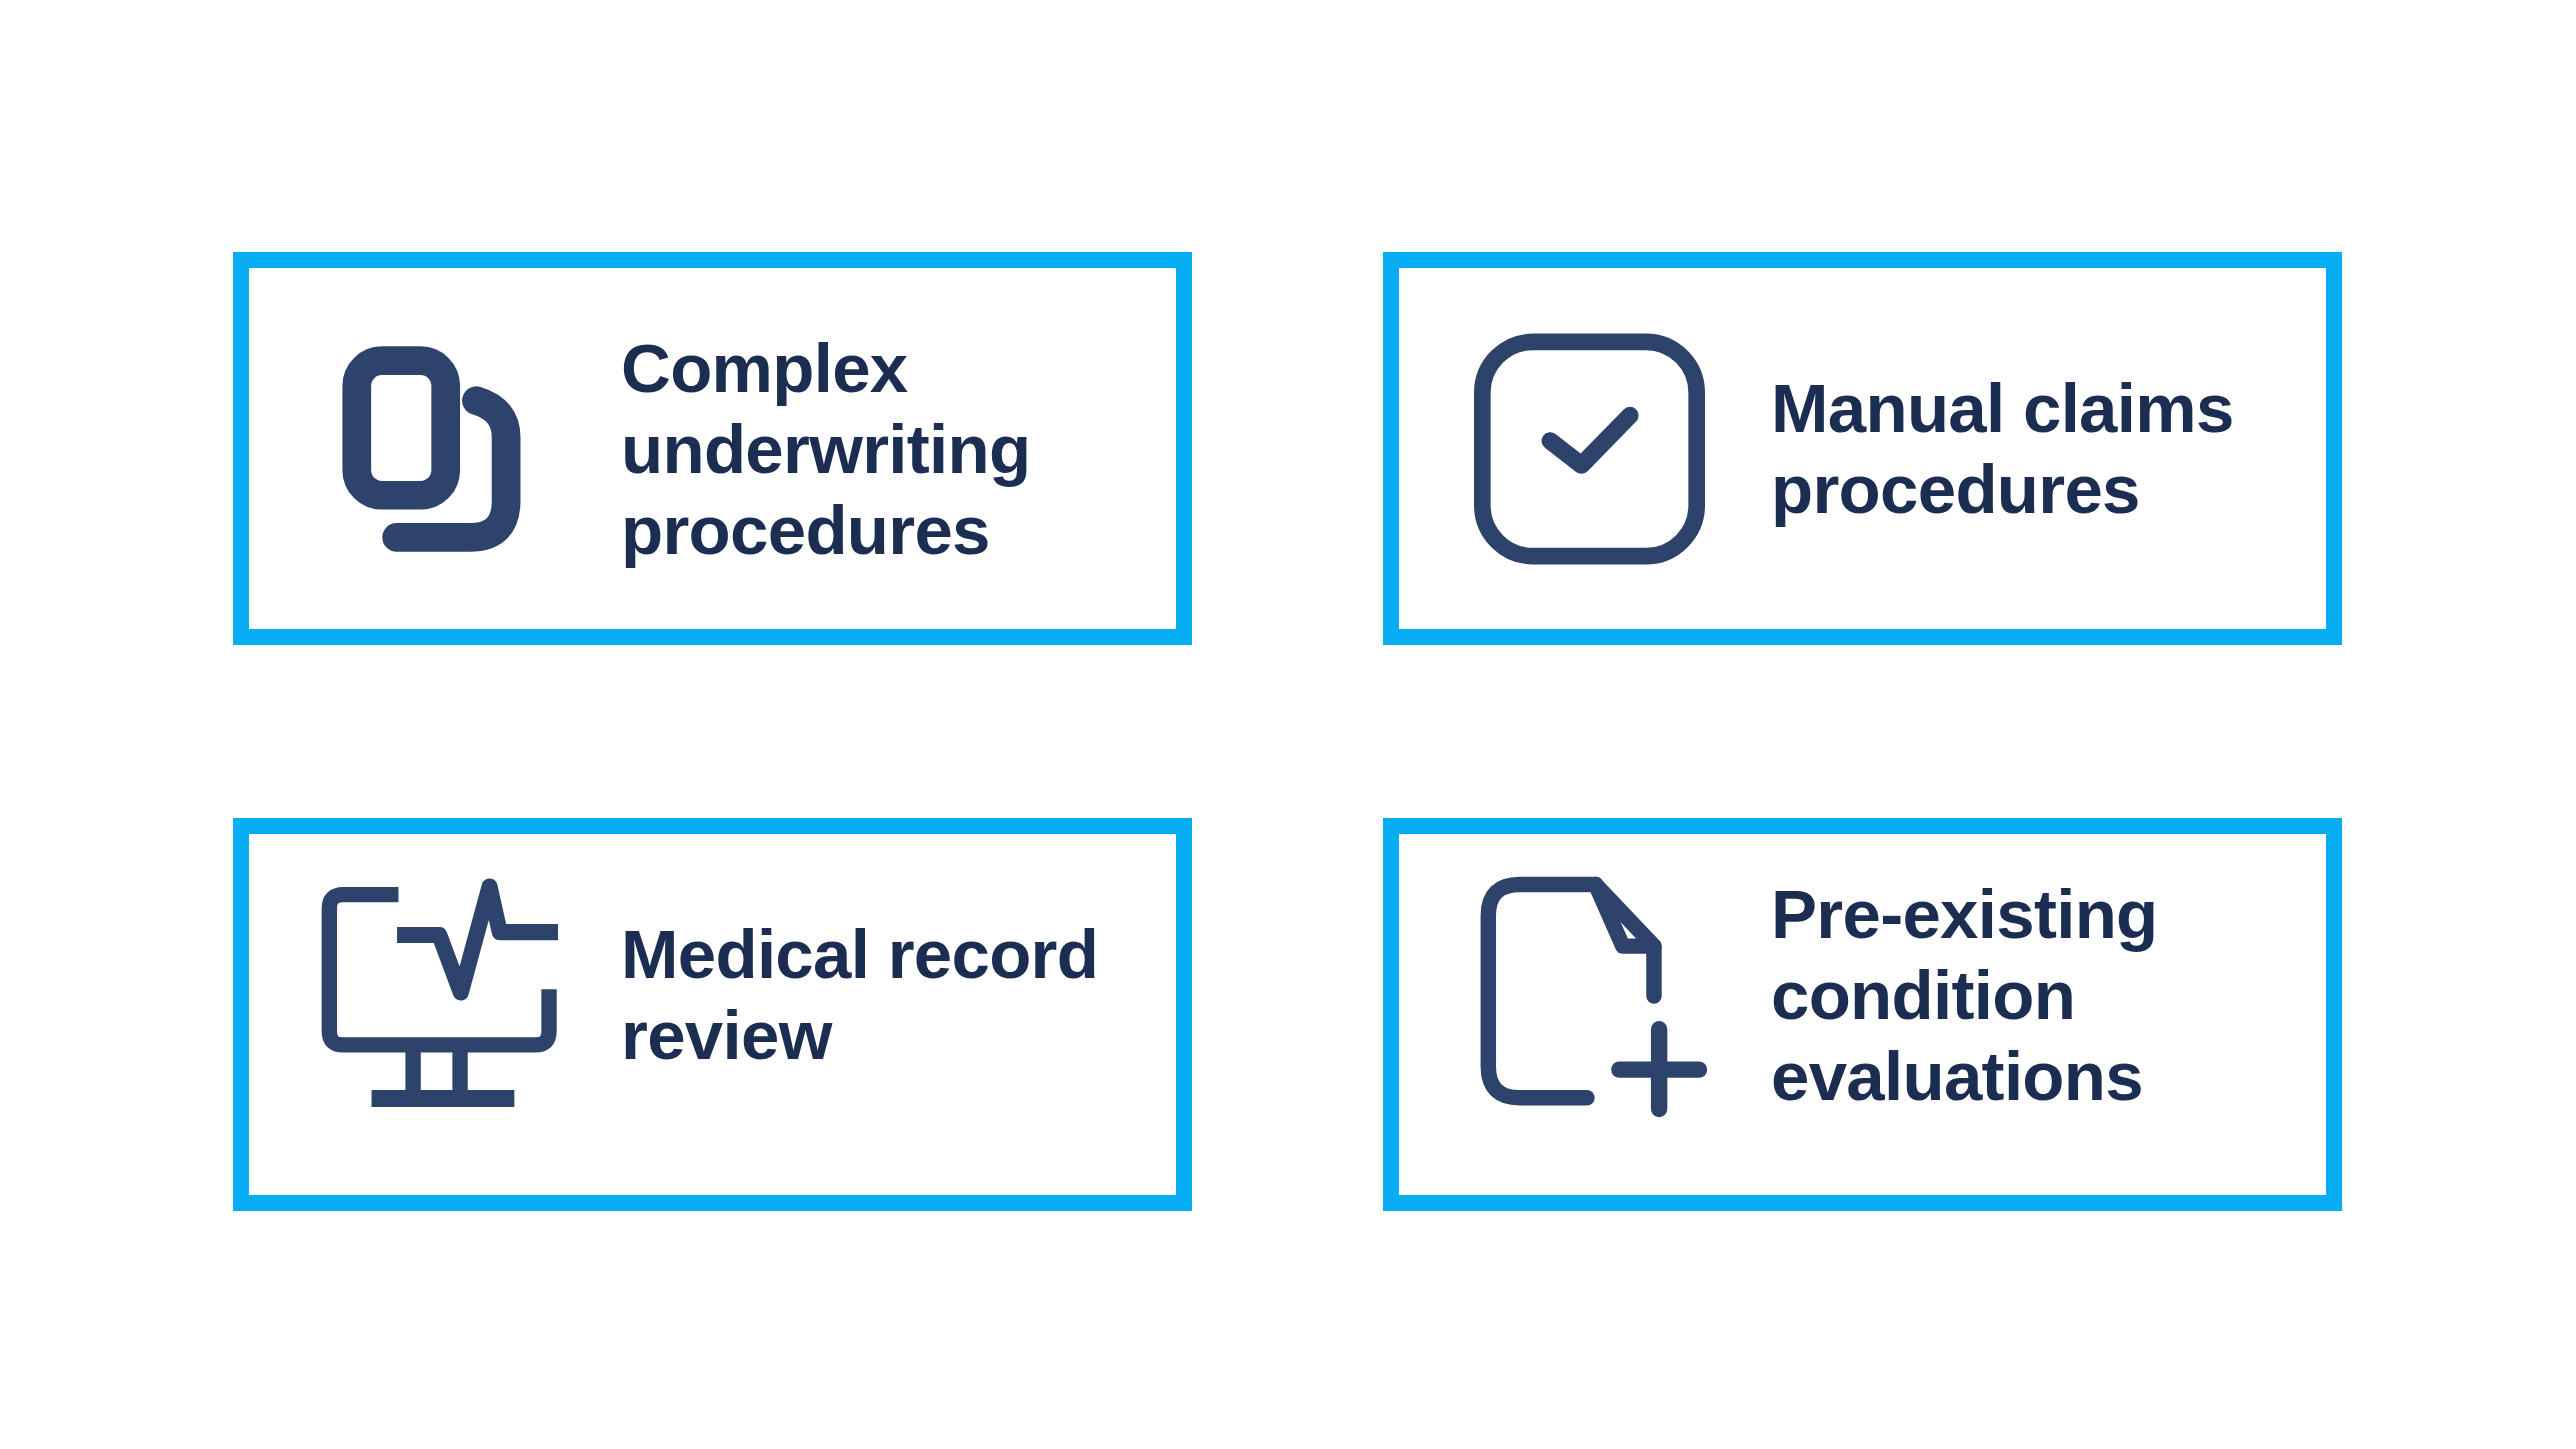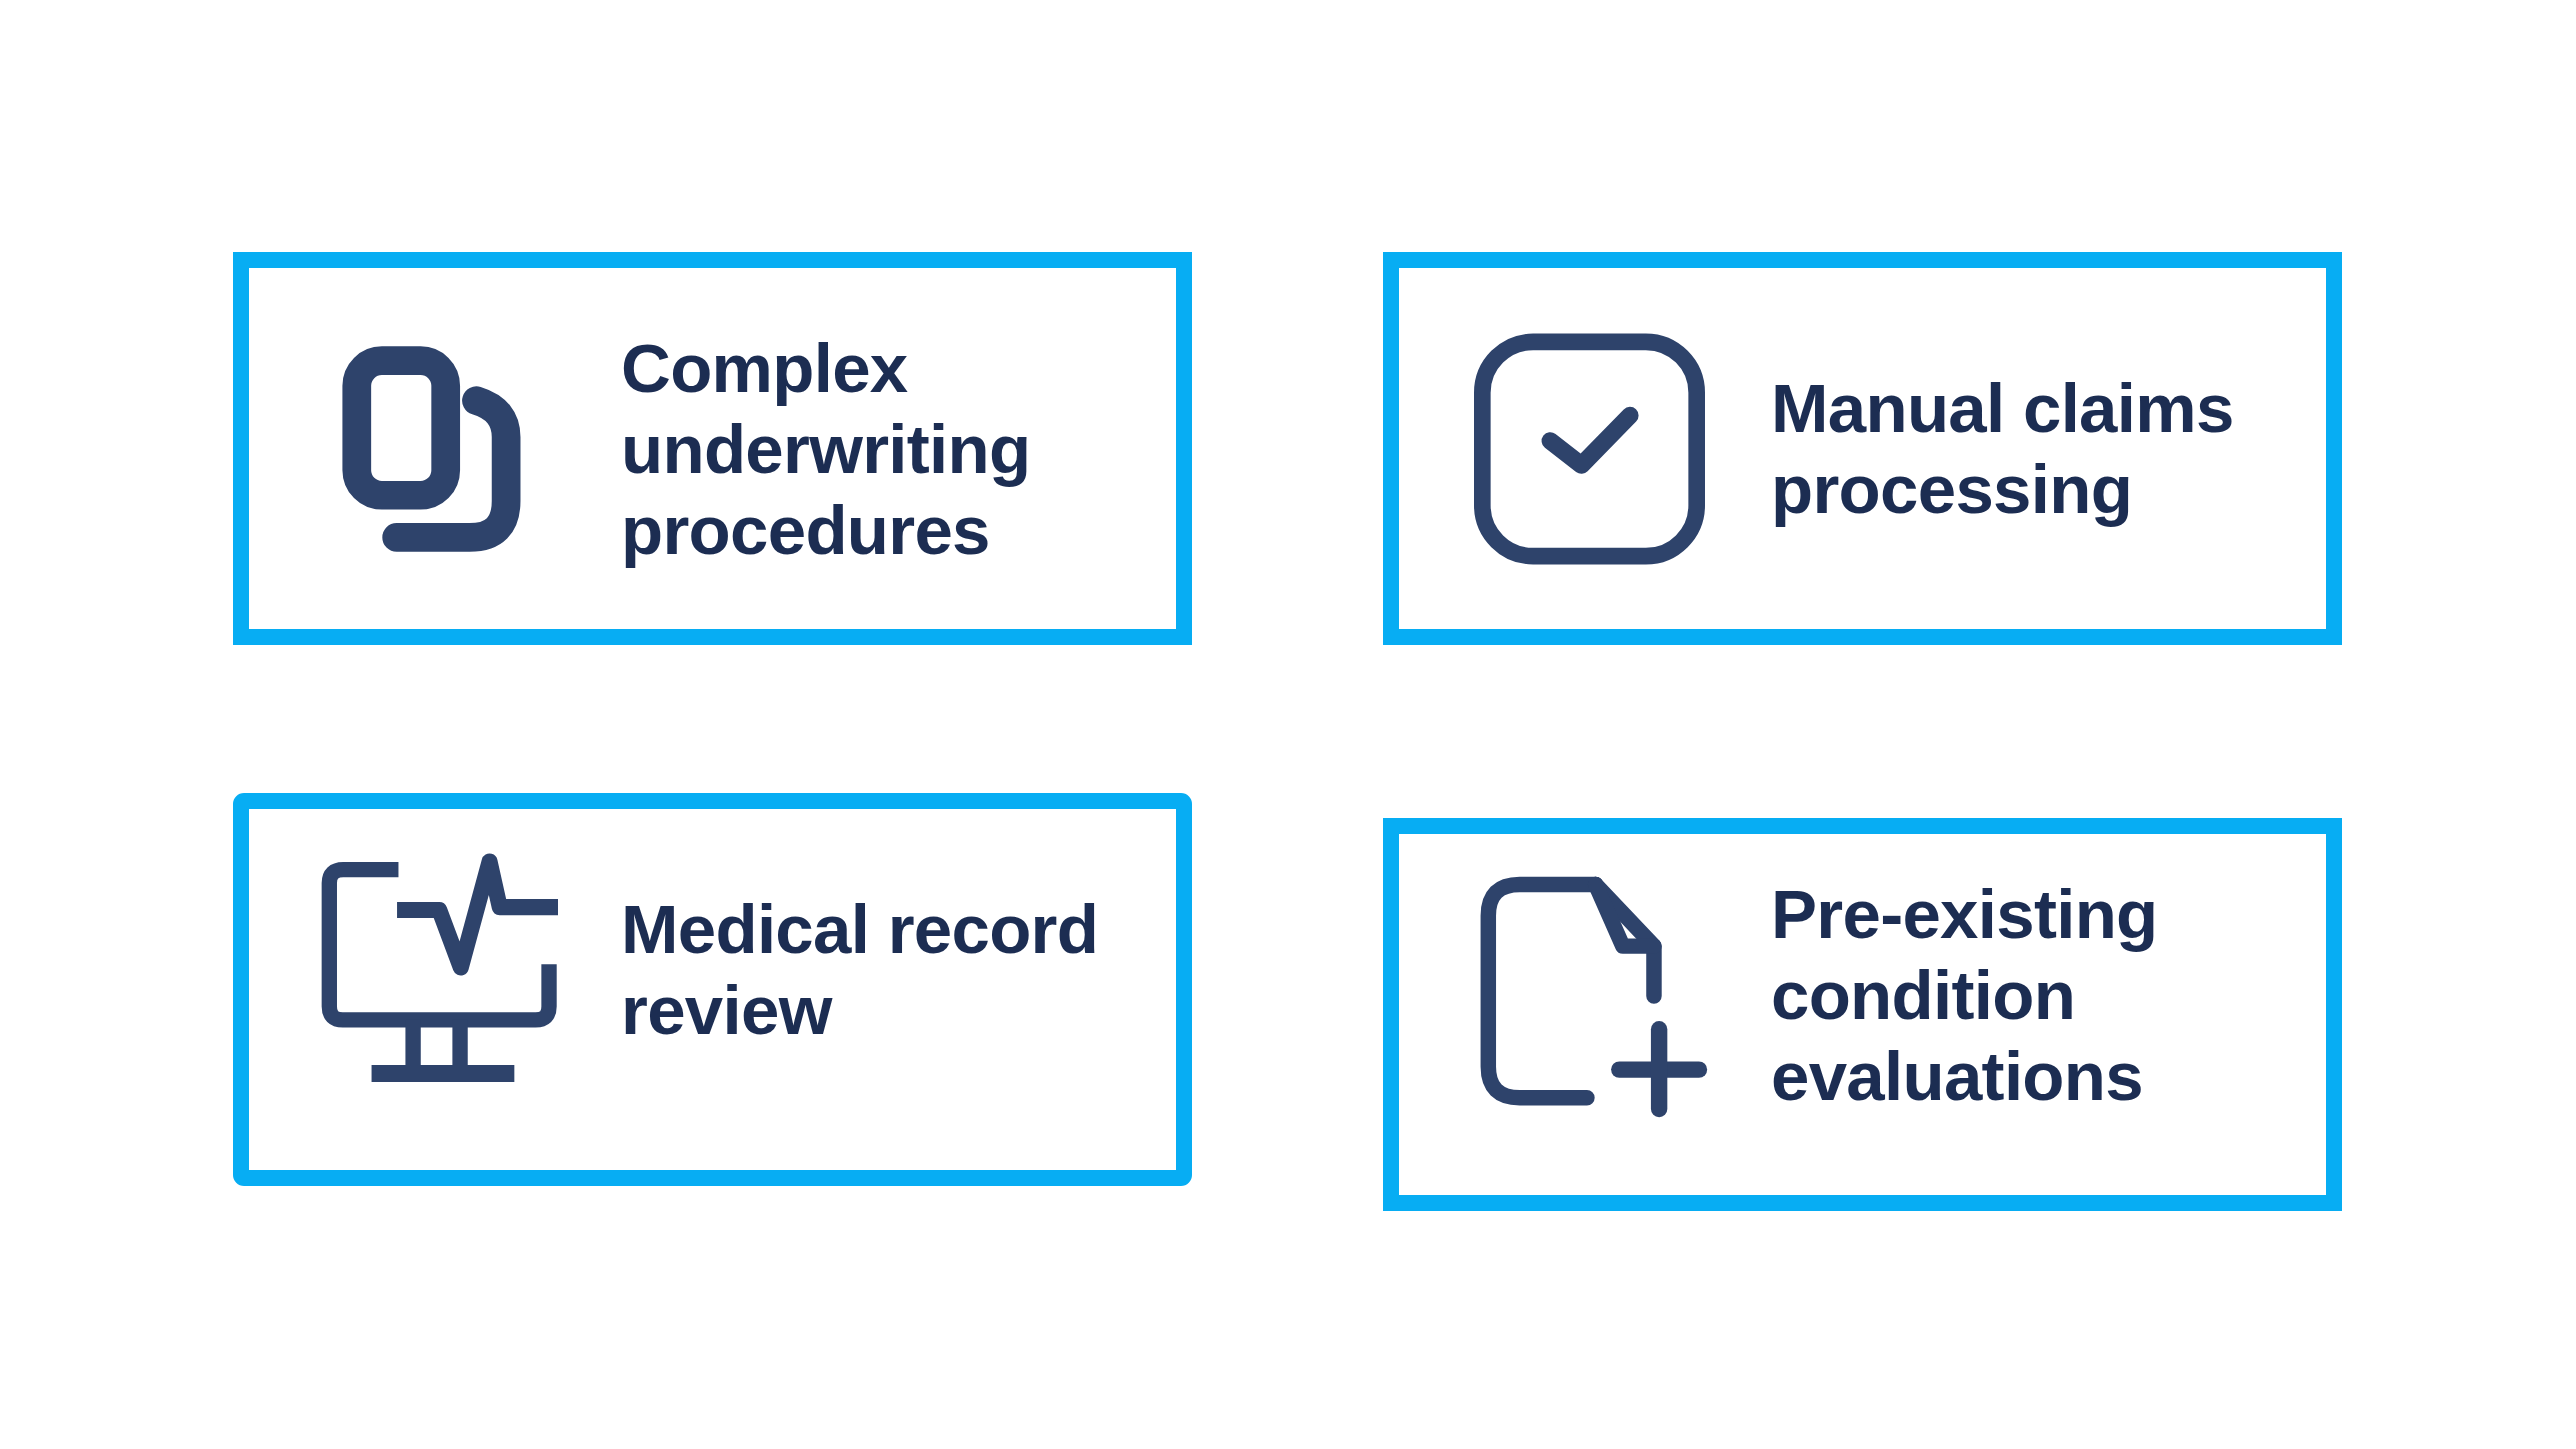--- a/index.html
+++ b/index.html
@@ -9,21 +9,21 @@
 
   .card{
     position:absolute;
     width:959px;height:393px;
     box-sizing:border-box;
     background:var(--card-bg,#fff);
     border:16px solid var(--accent,#07adf3);
   }
   .pos-tl{left:233px;top:252px;text-decoration:underline;}
   .pos-tr{left:1383px;top:252px;}
-  .pos-bl{left:233px;top:793px;border-radius:11px;}
+  .pos-bl{left:233px;top:818px;}
   .pos-br{left:1383px;top:818px;text-decoration:underline;}
 
   .icon-box{
     position:absolute;left:29.5px;top:50%;
     width:322px;height:295px;
     transform:translateY(-50%);
     display:flex;align-items:center;justify-content:center;
   }
   .label{
     position:absolute;left:372px;top:50%;
@@ -58,21 +58,21 @@
   </section>
 
   <section class="card pos-tr">
     <div class="icon-box">
       <svg width="231" height="231" viewBox="0 0 100 100">
         <rect class="stroke" x="3.6" y="3.6" width="92.8" height="92.8" rx="22" stroke-width="7.2"></rect>
         <path class="stroke" d="M 33 46.5 L 46.5 57 L 67.5 35.5" stroke-width="7.5" stroke-linecap="round" stroke-linejoin="round"></path>
       </svg>
     </div>
     <div class="label">Manual claims
-processing</div>
+procedures</div>
   </section>
 
   <section class="card pos-bl raise">
     <div class="icon-box">
       <svg width="236" height="229" viewBox="0 0 100 97">
 
         <path class="stroke" d="M 32.4 6.8 H 9 Q 3.1 6.8 3.1 12.5 V 64.8 Q 3.1 70.5 8.8 70.5 H 90.5 Q 96.2 70.5 96.2 64.8 V 46.9" stroke-width="6.5" stroke-linecap="butt"></path>
 
         <path class="stroke" d="M 31.8 23.9 H 49.7 L 58.8 48.3 L 71 3.4 L 75.3 22.7 H 100" stroke-width="6.8" stroke-linecap="butt" stroke-linejoin="round"></path>
 

